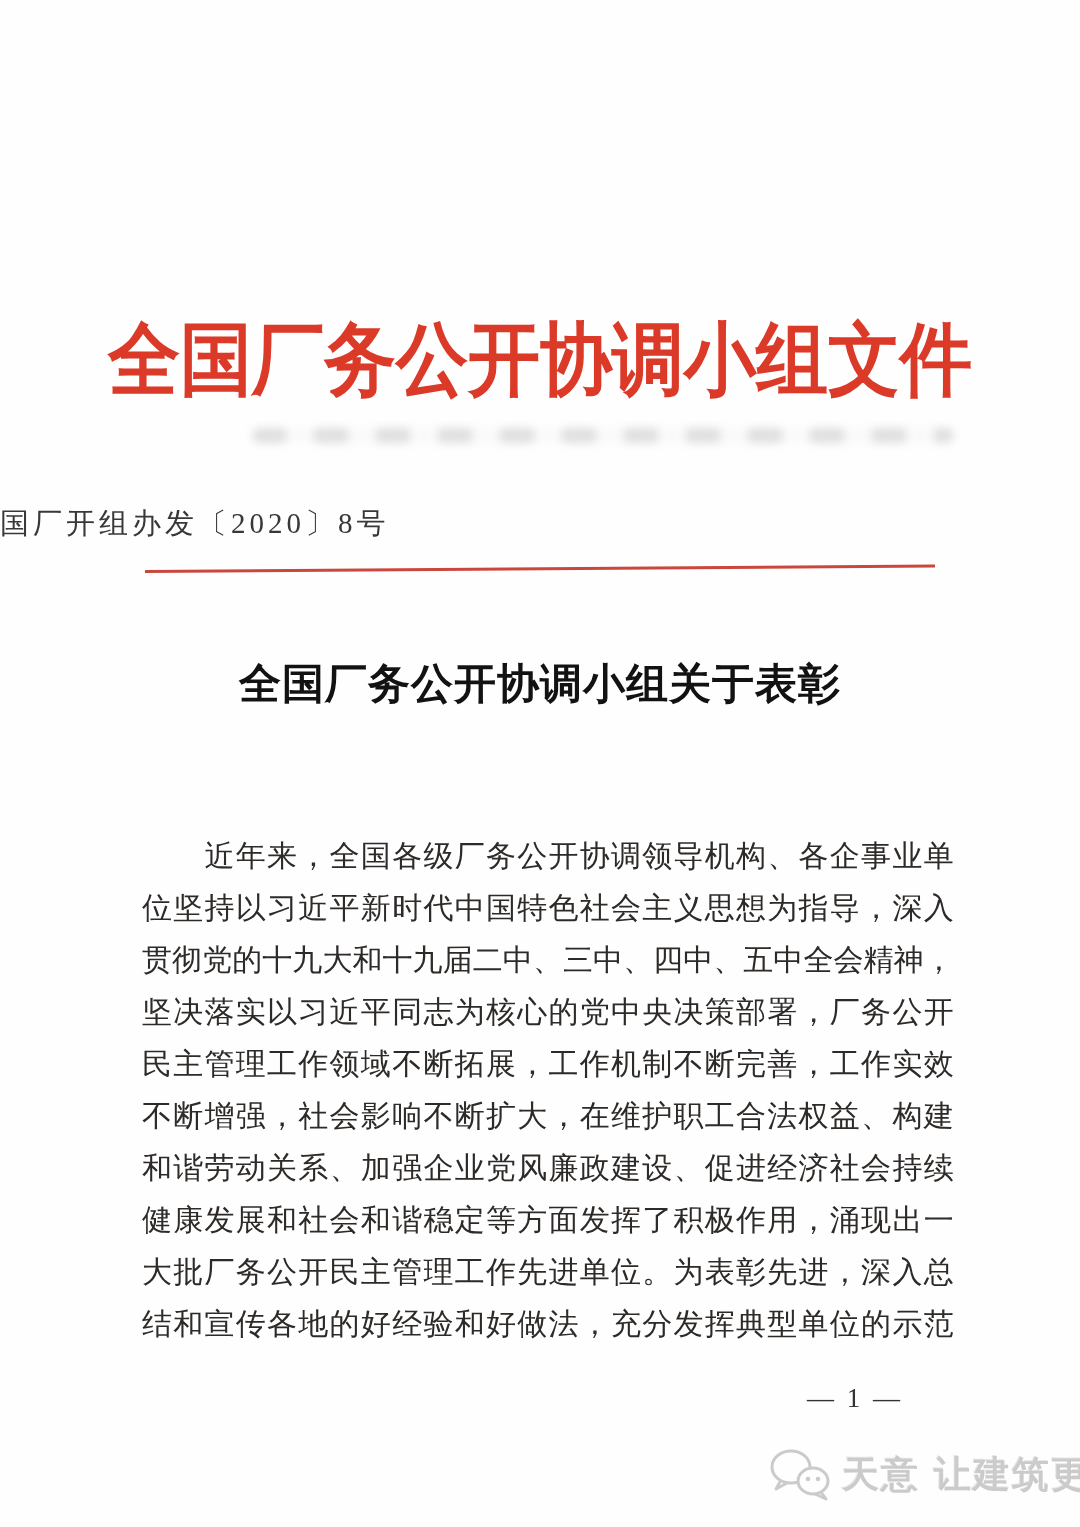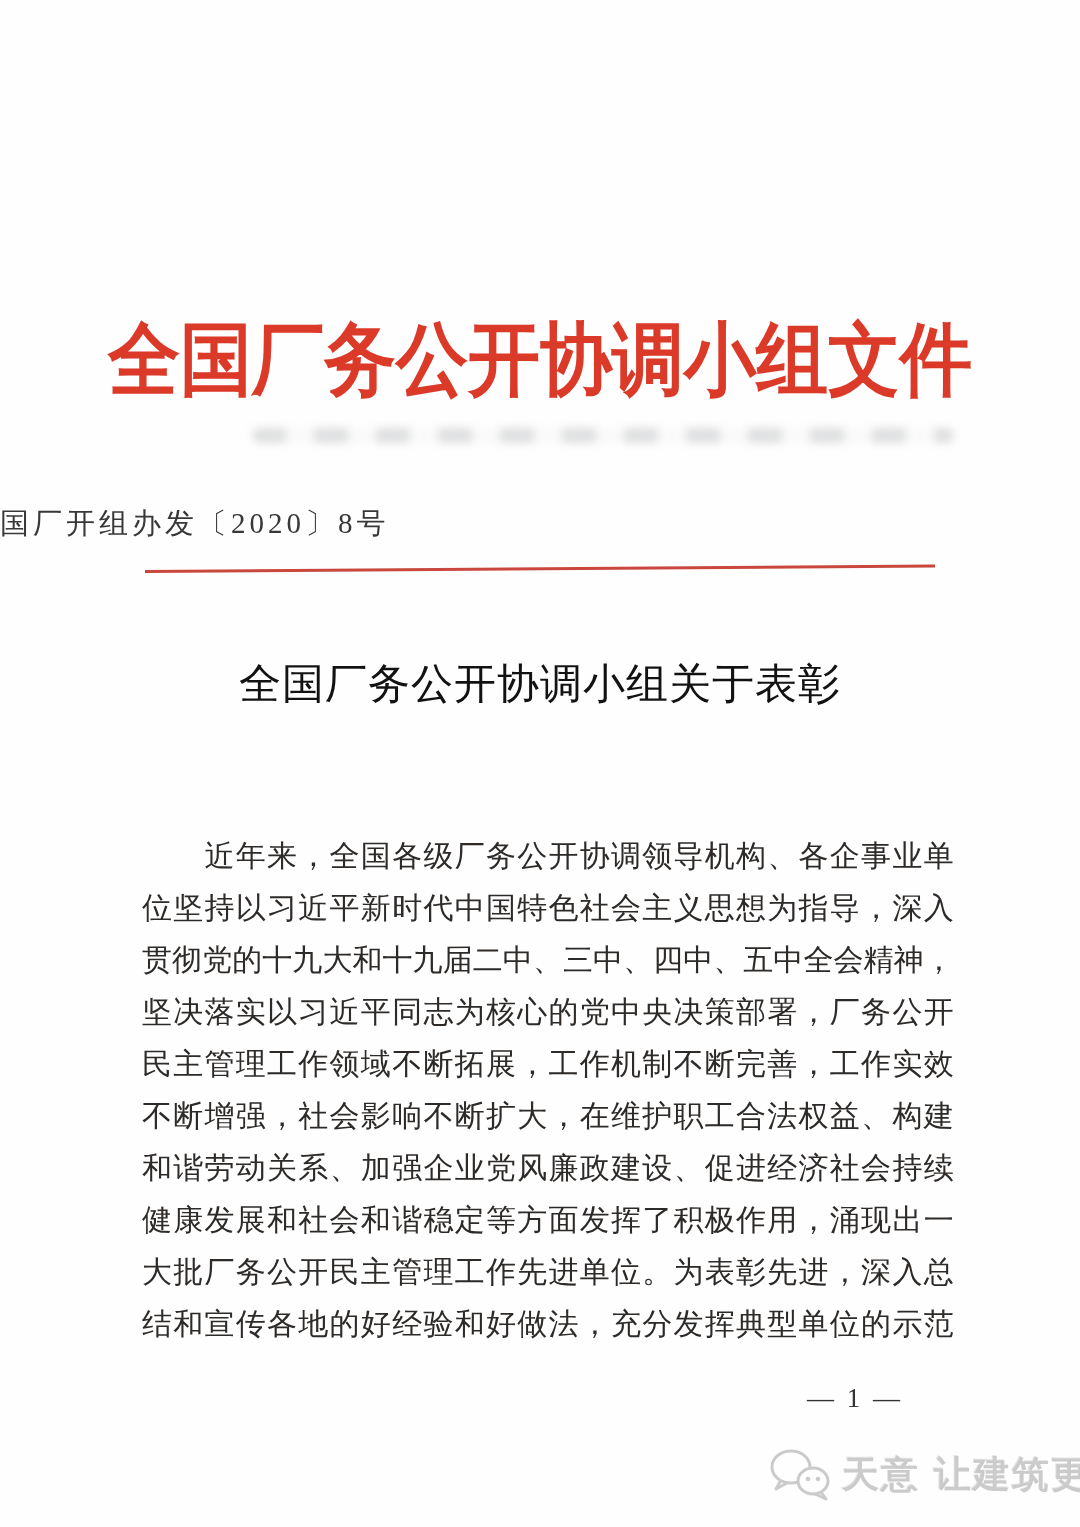--- a/index.html
+++ b/index.html
@@ -66,21 +66,21 @@
   }
 
   .doc-title {
     position: absolute;
     top: 656px;
     left: 0;
     width: 100%;
     text-align: center;
     font-size: 42px;
     line-height: 56px;
-    font-weight: normal;
+    font-weight: bold;
     color: var(--title-text, #121212);
     letter-spacing: 1px;
   }
 
   .body-text {
     position: absolute;
     top: 830px;
     left: 142px;
     width: 812px;
   }

